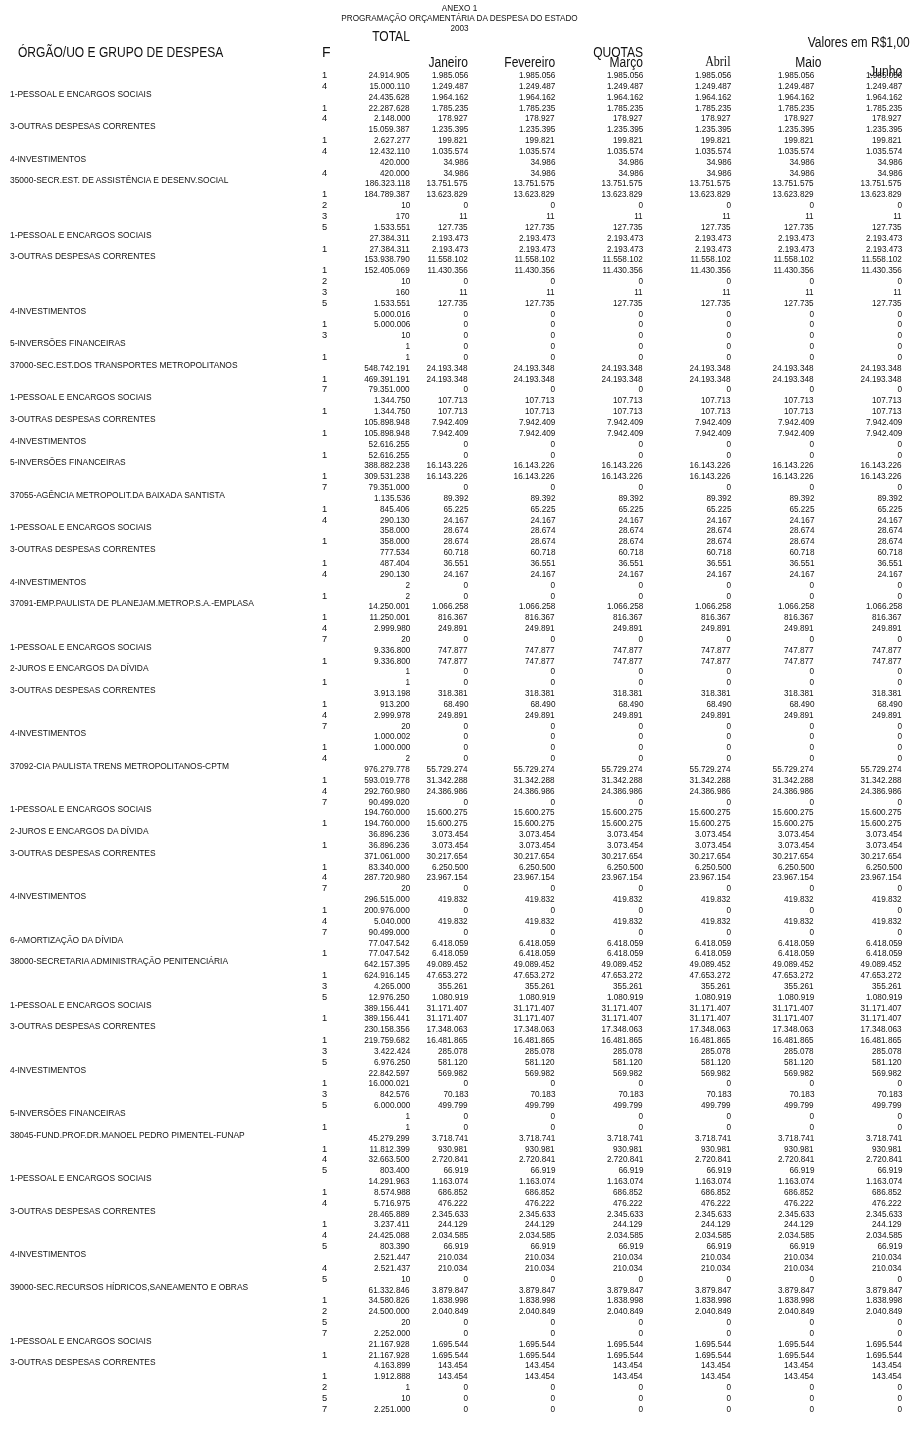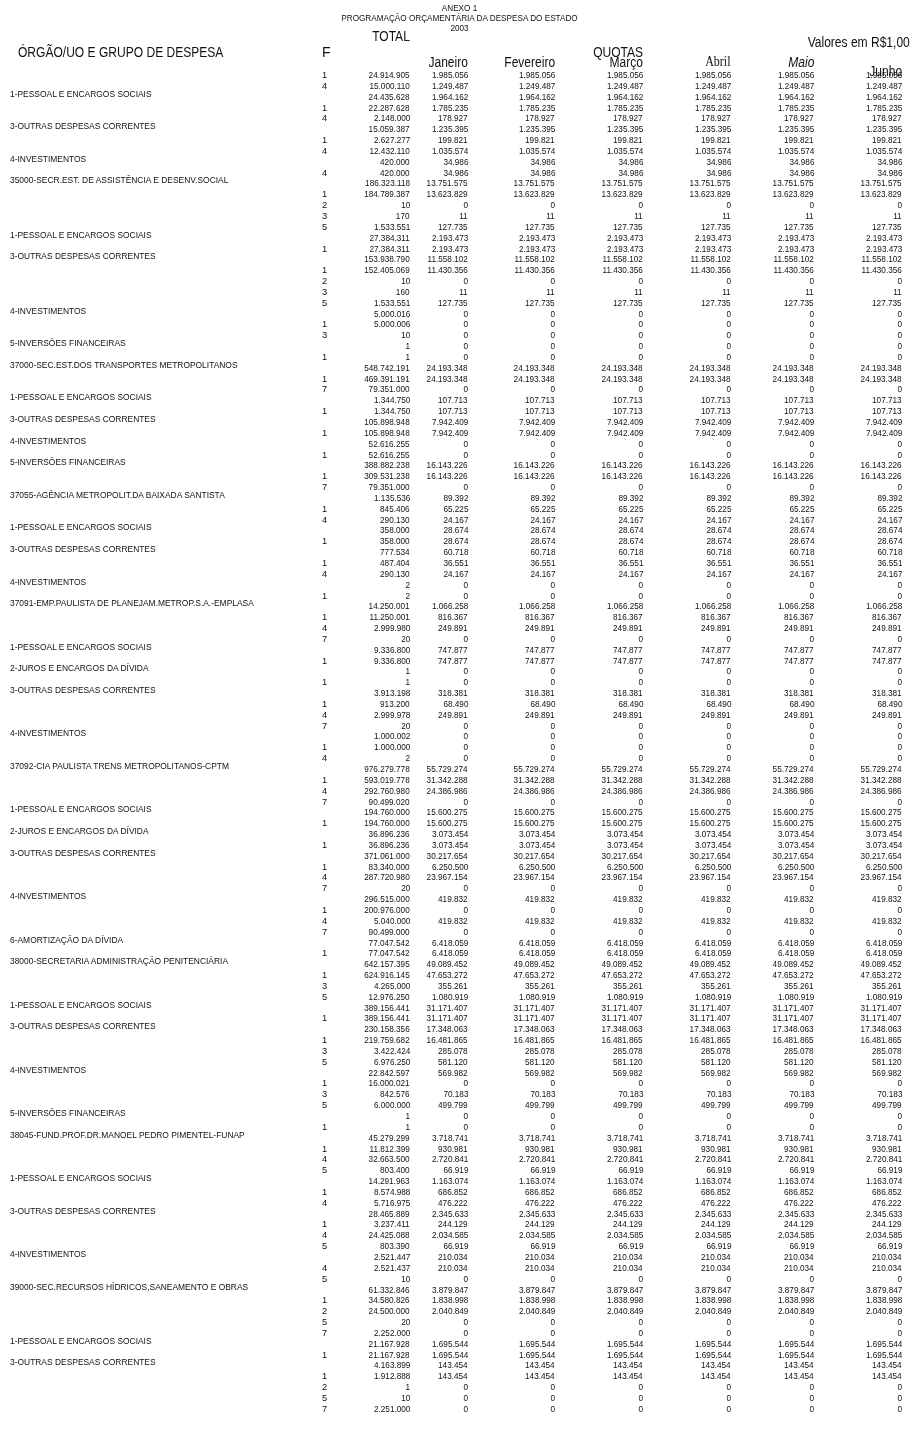--- a/index.html
+++ b/index.html
@@ -42,21 +42,21 @@
 <div class="abs" style="right:509px; top:31px;">
   <span class="condr">TOTAL</span>
 </div>
 <div class="abs" style="right:276px; top:47px;">
   <span class="condr">QUOTAS</span>
 </div>
 <div class="abs" style="right:451px; top:57px;text-align:right;"><span class="condr">Janeiro</span></div>
 <div class="abs" style="right:364px; top:57px;text-align:center;"><span class="condr">Fevereiro</span></div>
 <div class="abs" style="right:276px; top:57px;"><span class="condr">Março</span></div>
 <div class="abs" style="right:188px; top:57px;font-family:Liberation Serif, serif;"><span class="condr">Abril</span></div>
-<div class="abs" style="right:105px; top:57px;font-style:italic;"><span class="condr">Maio</span></div>
+<div class="abs" style="right:98px; top:57px;"><span class="condr">Maio</span></div>
 <div class="abs" style="right:17px; top:66px;"><span class="condr">Junho</span></div>
 
 <div id="rows">
     <div class="row">
       <span class="lbl"></span>
       <span class="f">1</span>
       <span class="num c-total">24.914.905</span>
       <span class="num c-m0">1.985.056</span>
       <span class="num c-m1">1.985.056</span>
       <span class="num c-m2">1.985.056</span>

